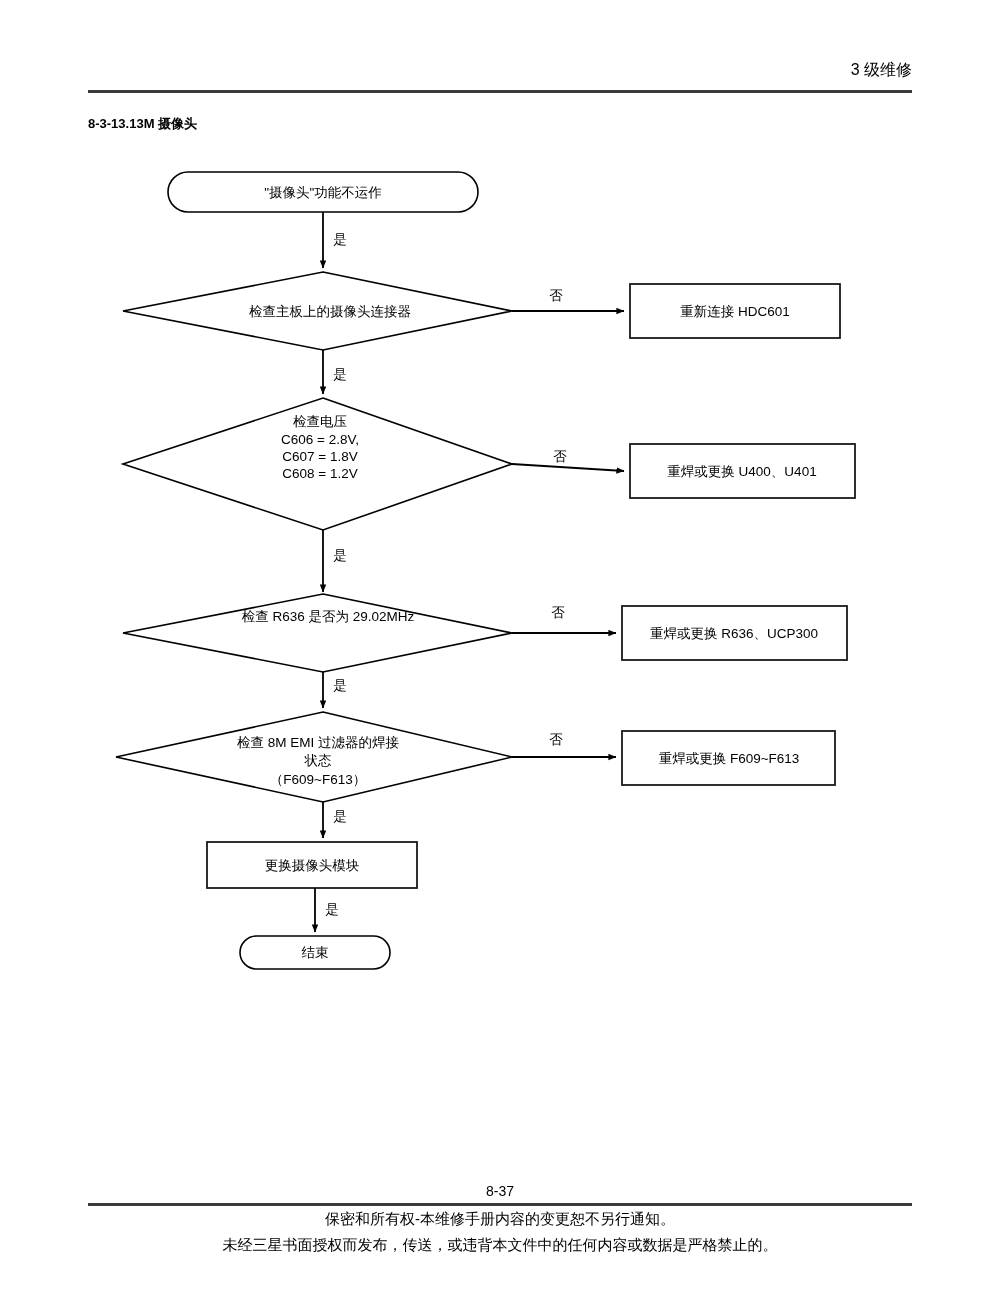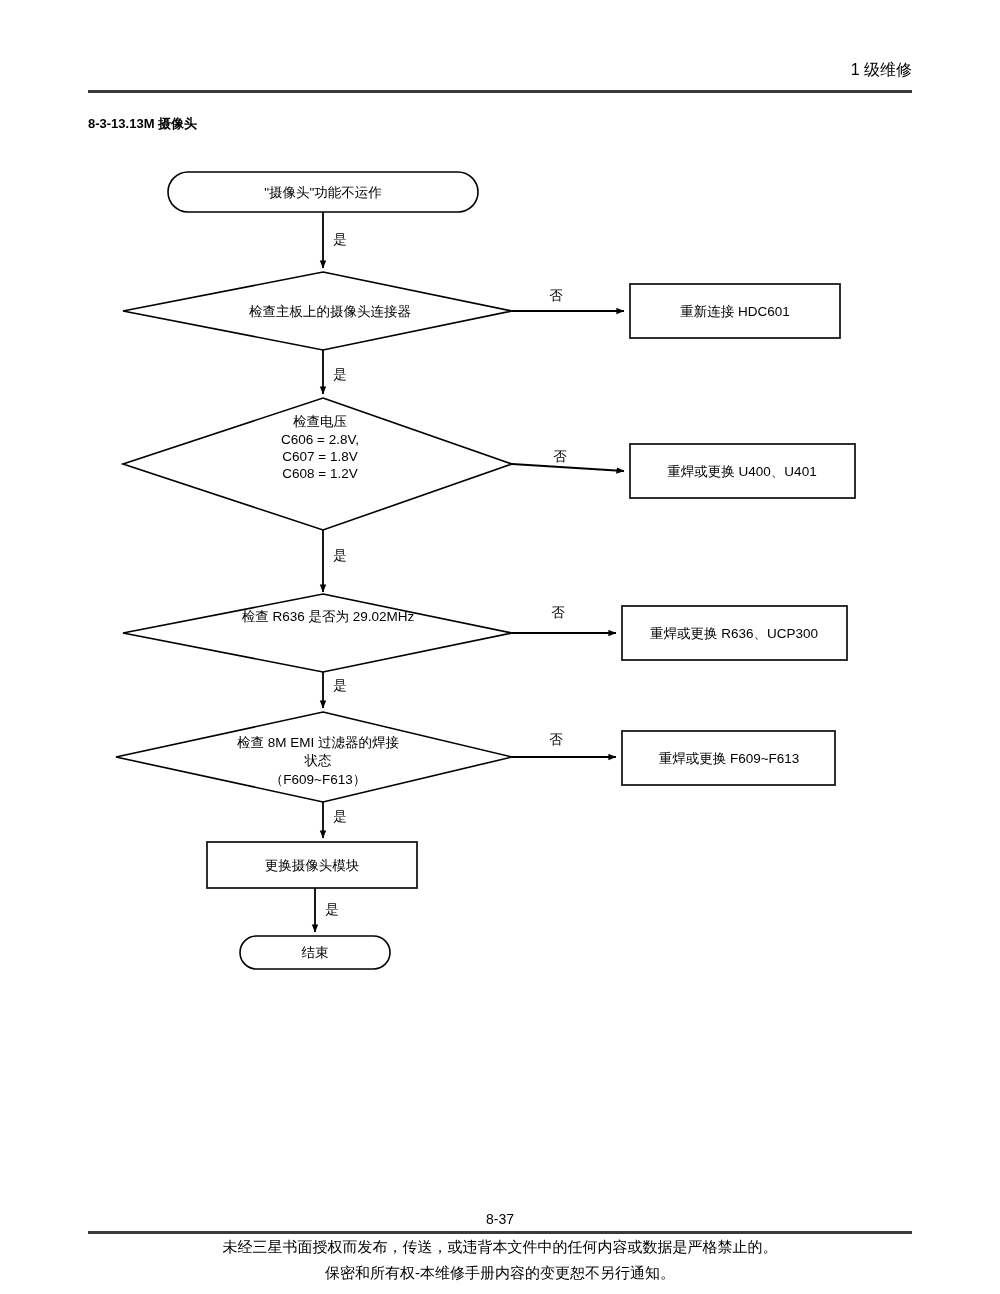--- a/index.html
+++ b/index.html
@@ -92,21 +92,20 @@
     text-anchor: middle;
     dominant-baseline: middle;
   }
 
   
   #page-footer {
     position: absolute;
     left: 88px;
     top: 1182px;
     width: 824px;
-    margin-top: 28px;
   }
   #footer-page-number {
     text-align: center;
     font-size: 14px;
     line-height: 18px;
   }
   #footer-rule {
     margin-top: 3px;
     height: 3px;
     background: #3a3a3a;
@@ -115,21 +114,21 @@
     text-align: center;
     font-size: 15px;
     line-height: 26px;
     white-space: nowrap;
   }
 </style>
 </head>
 <body>
 
 <div id="page-header">
-  <div id="header-label">1 级维修</div>
+  <div id="header-label">3 级维修</div>
   <div id="header-rule"></div>
 </div>
 
 <div id="section-title">8-3-13.13M 摄像头</div>
 
 <div id="flowchart">
   <svg width="1000" height="1000" viewBox="0 0 1000 1000" xmlns="http://www.w3.org/2000/svg">
     <defs>
       <marker id="arrowhead" markerWidth="9" markerHeight="9" refX="7.6" refY="3.2" orient="auto" markerUnits="userSpaceOnUse">
         <path d="M0,0 L8,3.2 L0,6.4 z" fill="#000000"></path>
@@ -220,15 +219,15 @@
     <g>
       <rect class="shape-outline" x="240" y="936" width="150" height="33" rx="16.5" ry="16.5"></rect>
       <text class="node-text" x="315" y="953">结束</text>
     </g>
   </svg>
 </div>
 
 <div id="page-footer">
   <div id="footer-page-number">8-37</div>
   <div id="footer-rule"></div>
+  <div class="footer-line">保密和所有权-本维修手册内容的变更恕不另行通知。</div>
   <div class="footer-line">未经三星书面授权而发布，传送，或违背本文件中的任何内容或数据是严格禁止的。</div>
-  <div class="footer-line">保密和所有权-本维修手册内容的变更恕不另行通知。</div>
 </div>
 
 </body></html>

